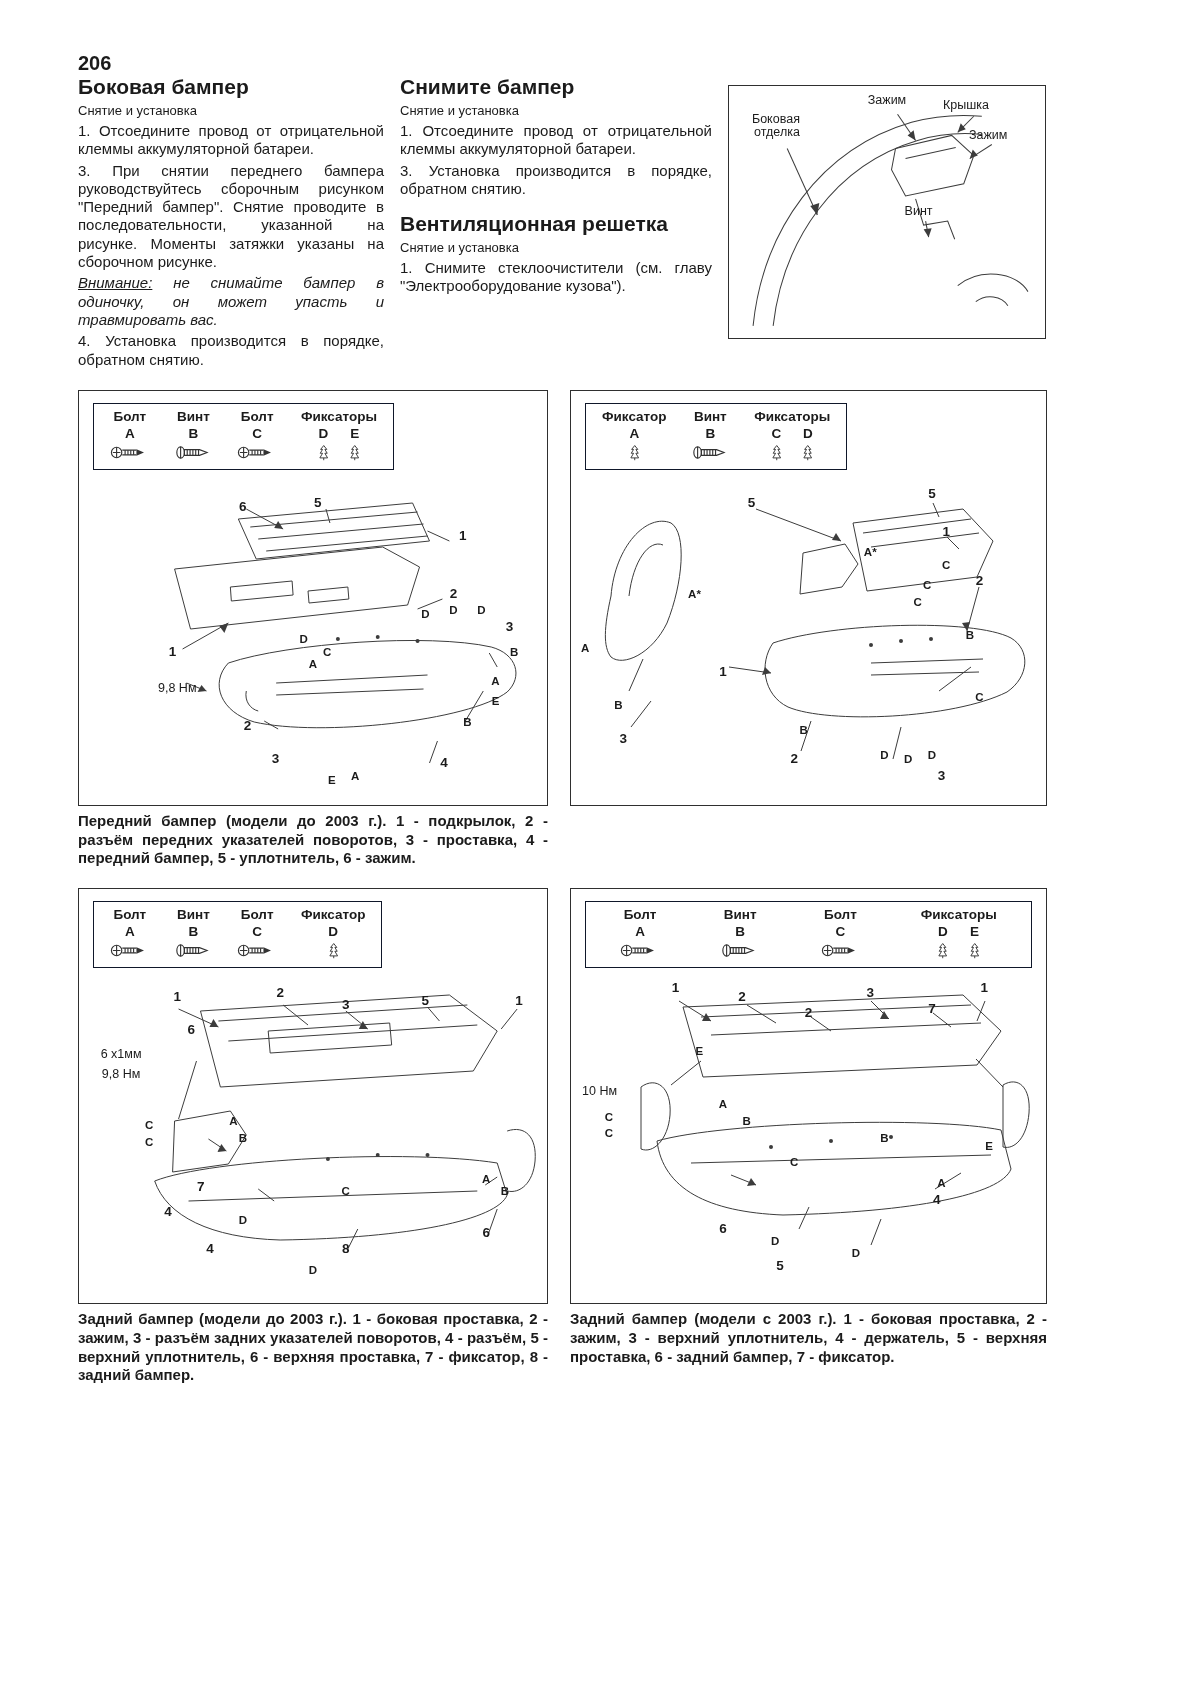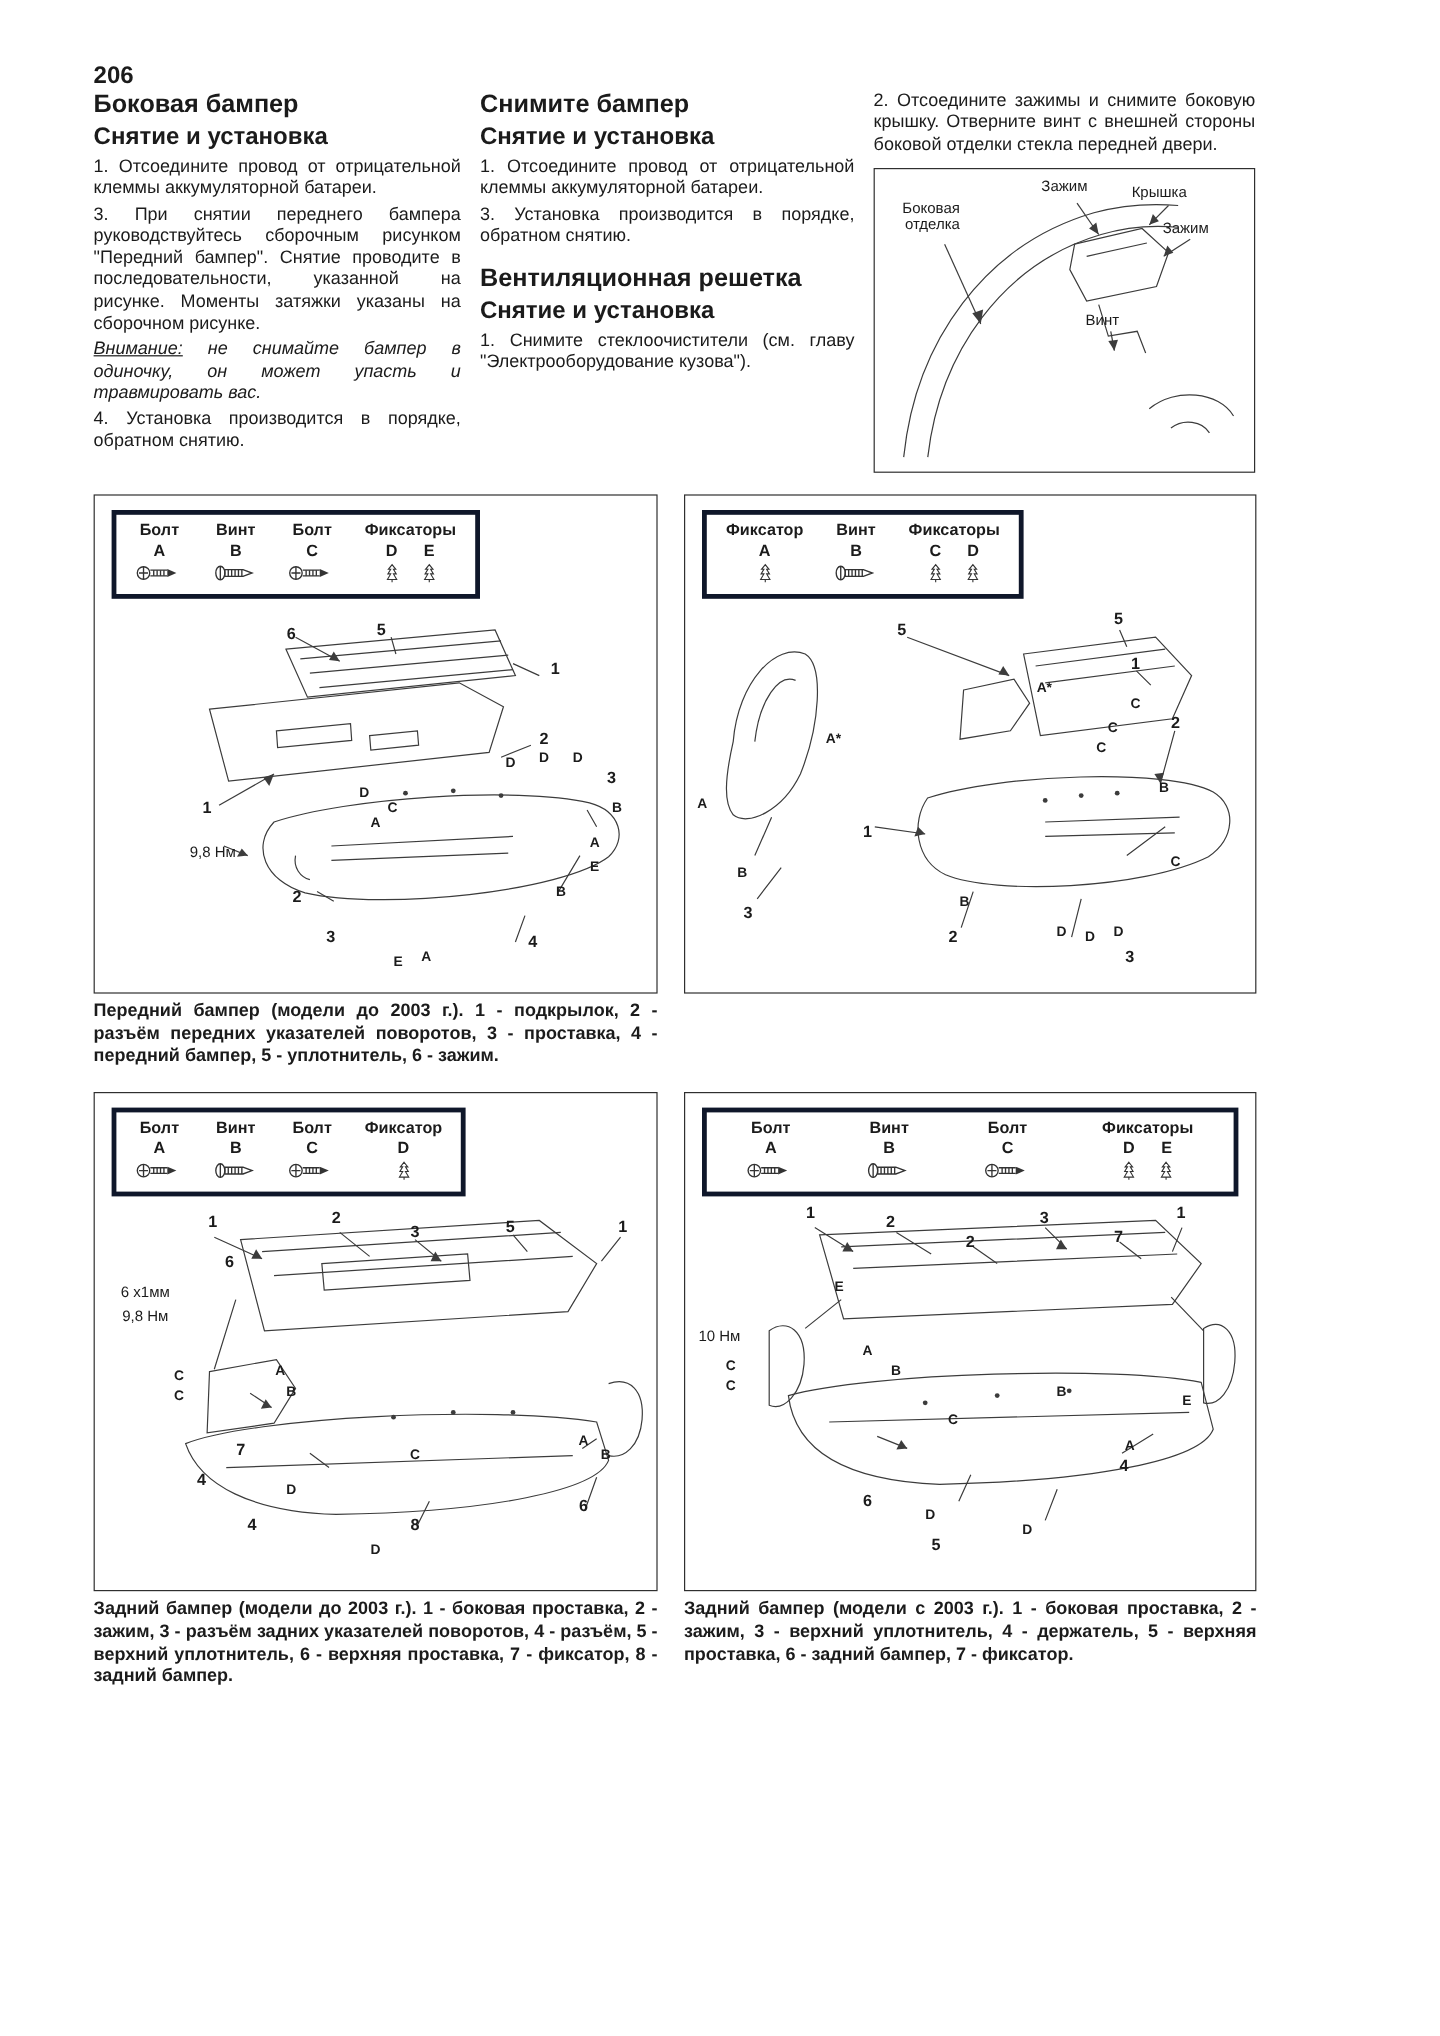--- a/index.html
+++ b/index.html
@@ -5,33 +5,33 @@
   html,body{margin:0;padding:0;}
   body{
     width:1200px;height:1697px;background:#ffffff;color:#1b1b1b;
     font-family:"Liberation Sans","DejaVu Sans",sans-serif;position:relative;overflow:hidden;
   }
   .page{padding:52px 78px 30px 78px;}
   .page-number{font-size:20px;font-weight:bold;}
   .page-title{font-size:37px;font-weight:bold;margin:16px 0 14px 0;letter-spacing:.5px;}
   .cols{display:grid;grid-template-columns:306px 312px 318px;column-gap:16px;align-items:start;}
   .col h2{font-size:21px;font-weight:bold;margin:0 0 4px 0;}
-  .col h3{font-size:20px;font-weight:bold;margin:2px 0 4px 0;}
+  .col h3{font-size:13px;font-weight:normal;margin:2px 0 4px 0;}
   .col p{font-size:15px;line-height:1.22;margin:0 0 3px 0;text-align:justify;}
   .warning{font-style:italic;}
   .warn-label{text-decoration:underline;}
   .vent-heading{margin-top:14px !important;}
   .side-figure{position:relative;border:1px solid #2f2f2f;height:252px;margin-top:10px;background:#fff;}
   .side-figure svg{position:absolute;inset:0;width:100%;height:100%;}
 
   .figures{display:grid;grid-template-columns:470px 477px;column-gap:22px;row-gap:20px;margin-top:18px;}
   figure{margin:0;}
   .panel{position:relative;border:1px solid #2f2f2f;height:414px;background:#fff;overflow:hidden;}
   .panel svg.art{position:absolute;inset:0;width:100%;height:100%;}
-  .legend{position:relative;z-index:2;display:inline-flex;gap:24px;border:4px solid #0f172a;background:#fff;
+  .legend{position:relative;z-index:2;display:inline-flex;gap:24px;border:1px solid #0f172a;background:#fff;
           padding:6px 16px 4px 16px;margin:12px 0 0 14px;align-items:flex-start;}
   .legend.wide{display:flex;margin:12px 14px 0 14px;justify-content:space-around;}
   .leg-item{text-align:center;}
   .leg-label{font-size:13.5px;font-weight:bold;line-height:1.1;}
   .leg-row{display:flex;gap:16px;justify-content:center;margin-top:1px;}
   .leg-letter{font-size:13.5px;font-weight:bold;}
   .leg-icon{display:block;margin-top:3px;}
   .leg-icon svg{height:17px;width:auto;display:inline-block;}
 
   .co{position:absolute;transform:translate(-50%,-50%);z-index:3;white-space:nowrap;line-height:1.05;}
@@ -64,21 +64,20 @@
       <h2>Снимите бампер</h2>
       <h3>Снятие и установка</h3>
       <p>1. Отсоедините провод от отрицательной клеммы аккумуляторной батареи.</p>
       <p>3. Установка производится в порядке, обратном снятию.</p>
       <h2 class="vent-heading">Вентиляционная решетка</h2>
       <h3>Снятие и установка</h3>
       <p>1. Снимите стеклоочистители (см. главу "Электрооборудование кузова").</p>
     </div>
 
     <div class="col">
-      <p>2. Отсоедините зажимы и снимите боковую крышку. Отверните винт с внешней стороны боковой отделки стекла передней двери.</p>
       <div class="side-figure">
         <svg viewBox="0 0 315 250" preserveAspectRatio="none">
           <g stroke="#3c3c3c" fill="none" stroke-width="1">
             <path d="M24,238 C34,142 92,62 182,36 C204,30 228,28 252,30"></path>
             <path d="M44,238 C54,152 106,78 188,54 C208,48 230,46 252,48"></path>
             <path d="M166,62 l56,-13 22,20 -10,28 -58,12 -14,-26 Z"></path>
             <path d="M176,72 l50,-11"></path>
             <path d="M186,112 l8,26 24,-4 7,18"></path>
             <path d="M228,198 c22,-18 58,-14 70,6"></path>
             <path d="M246,214 c10,-8 26,-6 32,4"></path>

